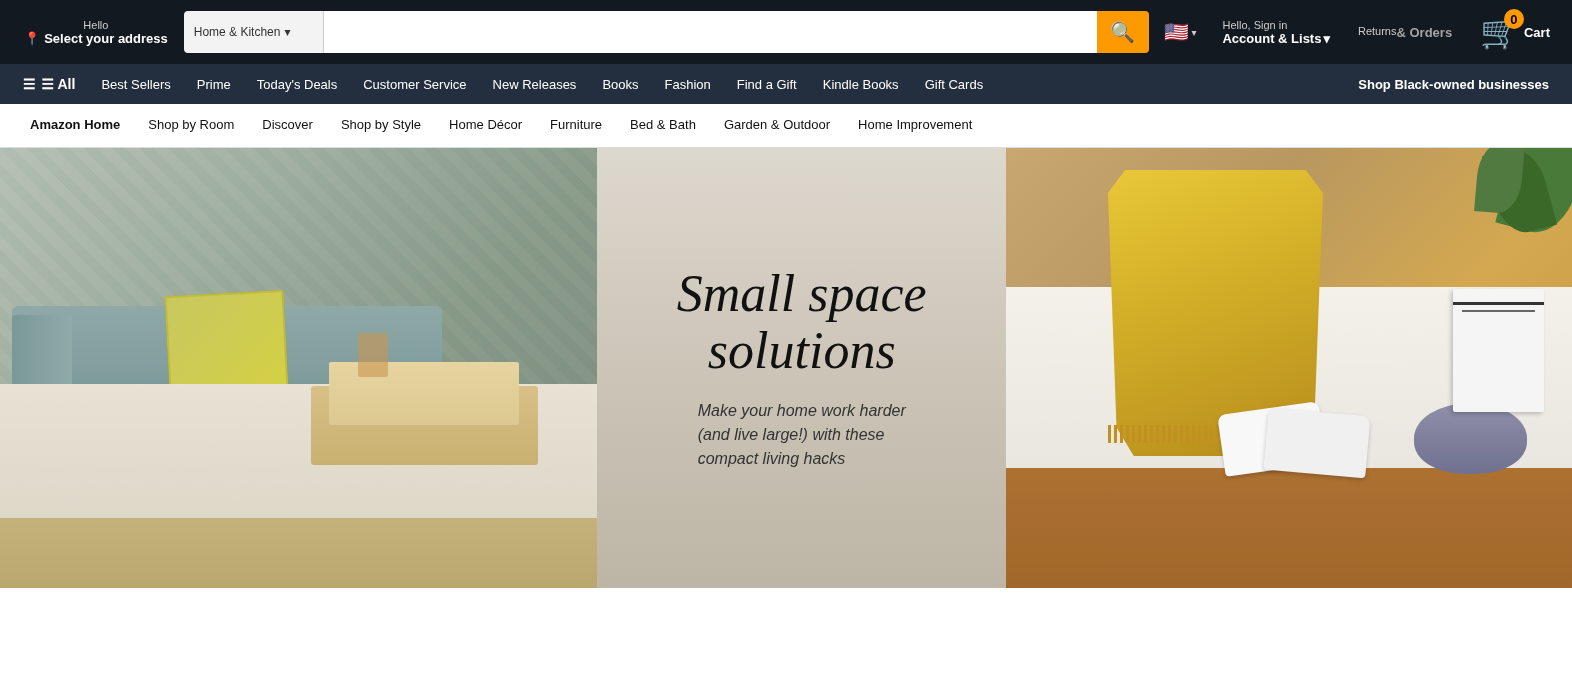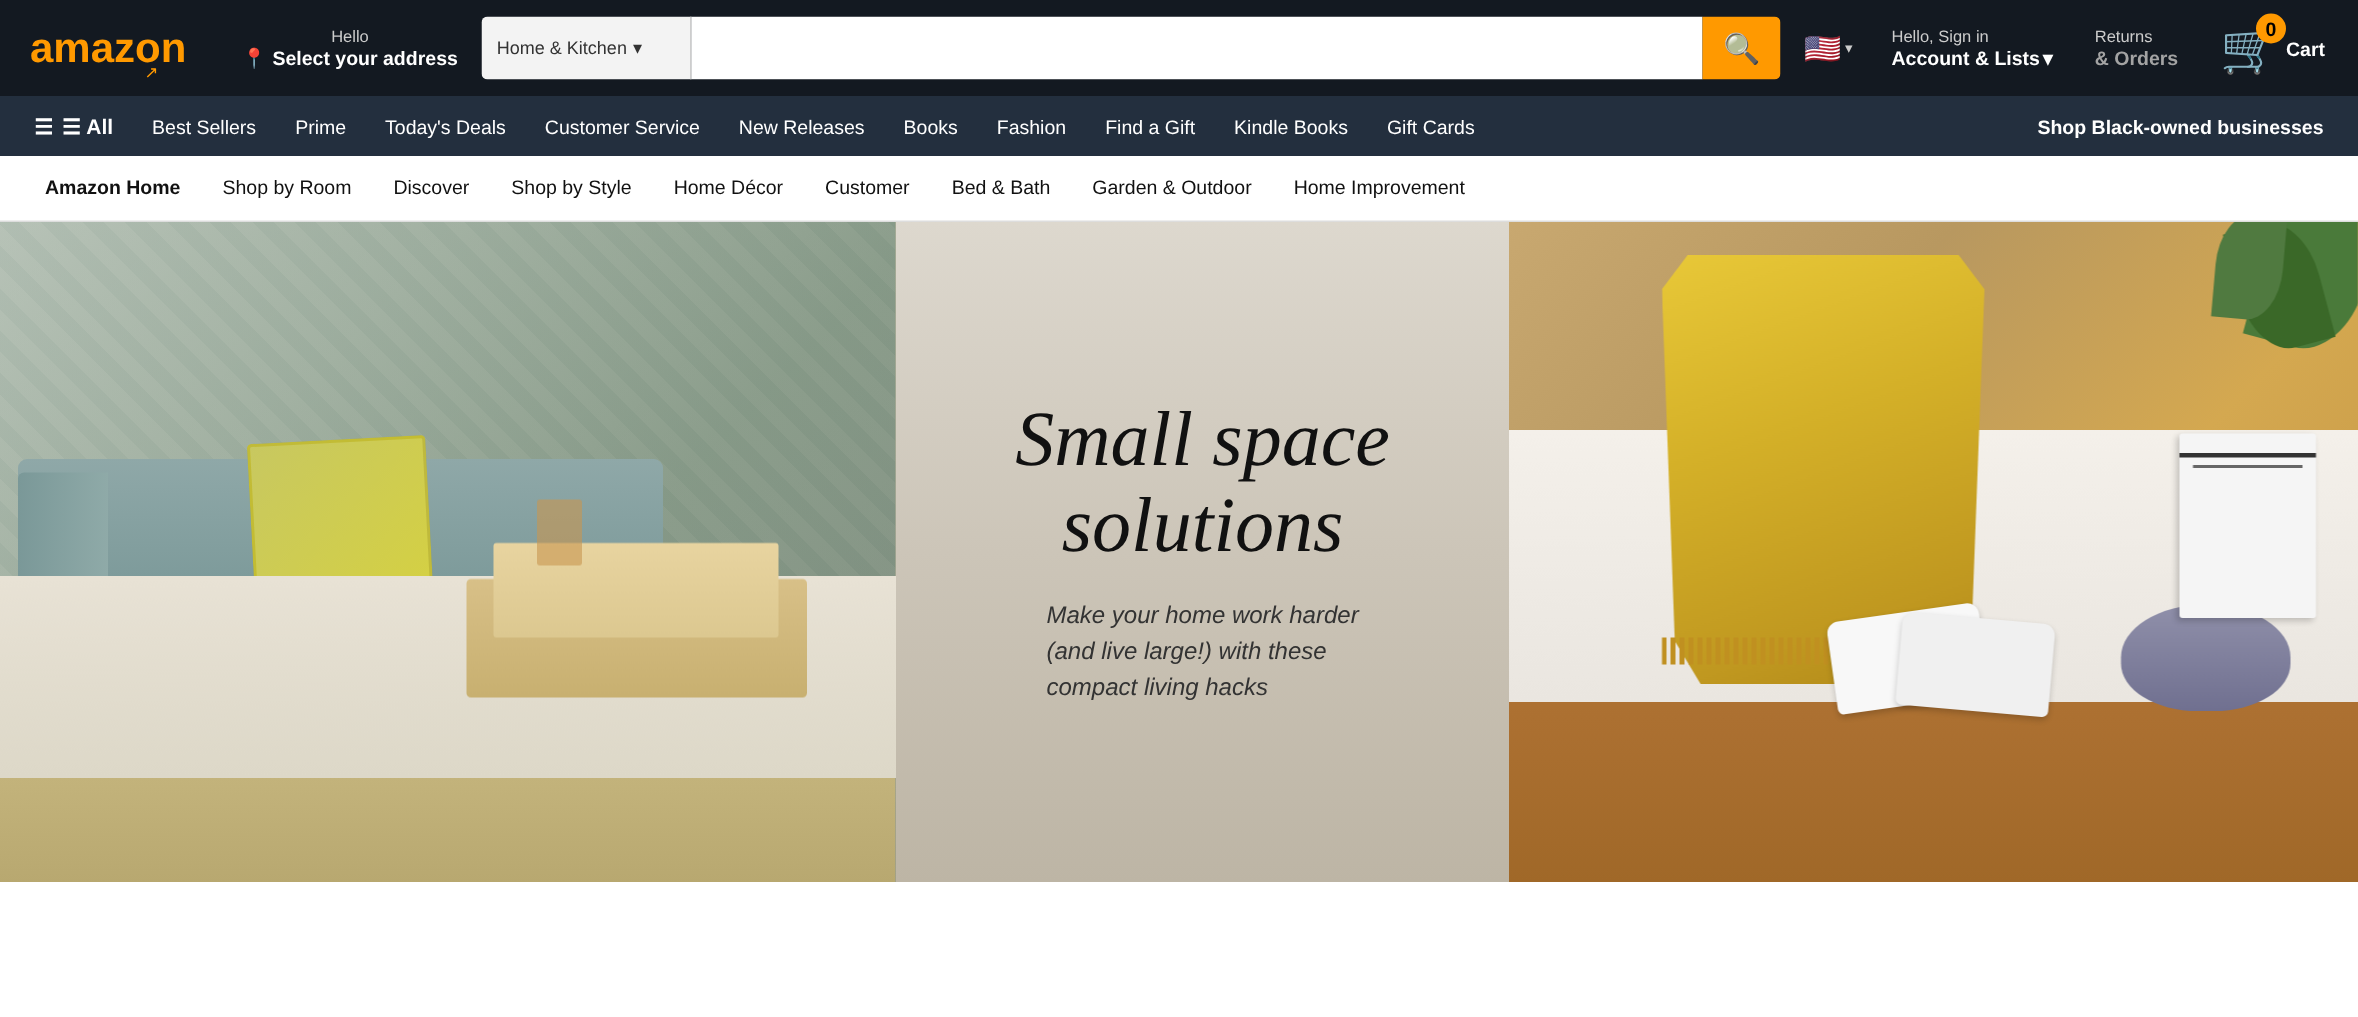--- a/index.html
+++ b/index.html
@@ -114,21 +114,21 @@
       color: #fff;
       font-size: 13px;
       font-weight: bold;
       display: flex;
       align-items: center;
       gap: 2px;
     }
 
     .returns-area {
       display: flex;
-      flex-direction: column;
+      flex-direction: row;
       color: #ccc;
       font-size: 11px;
       cursor: pointer;
       padding: 4px 8px;
       border: 2px solid transparent;
       border-radius: 2px;
       flex-shrink: 0;
     }
     .returns-area .returns-label {
       color: #a3a3a3;
@@ -291,24 +291,20 @@
       right: 0;
       height: 50%;
       background: linear-gradient(180deg, #b8783a 0%, #a06828 100%);
     }
   </style>
 </head>
 <body>
 
 <nav class="top-nav">
 
-  <div class="logo-area">
-    <span style="color:#FF9900; font-size:28px; font-weight:900; font-family:Arial;">amazon</span>
-    <span style="color:#FF9900; font-size:11px; position:relative; top:10px; left:-28px; display:block; height:0;">↗</span>
-  </div>
 
   <div class="address-area">
     <span class="hello">Hello</span>
     <span class="select">
       <span>📍</span>
       <span>Select your address</span>
     </span>
   </div>
 
   <div class="search-bar">
@@ -400,21 +396,21 @@
   <div class="cat-nav-item">
     <span>Discover</span>
   </div>
   <div class="cat-nav-item">
     <span>Shop by Style</span>
   </div>
   <div class="cat-nav-item">
     <span>Home Décor</span>
   </div>
   <div class="cat-nav-item">
-    <span>Customer</span>
+    <span>Furniture</span>
   </div>
   <div class="cat-nav-item">
     <span>Bed &amp; Bath</span>
   </div>
   <div class="cat-nav-item">
     <span>Garden &amp; Outdoor</span>
   </div>
   <div class="cat-nav-item">
     <span>Home Improvement</span>
   </div>

